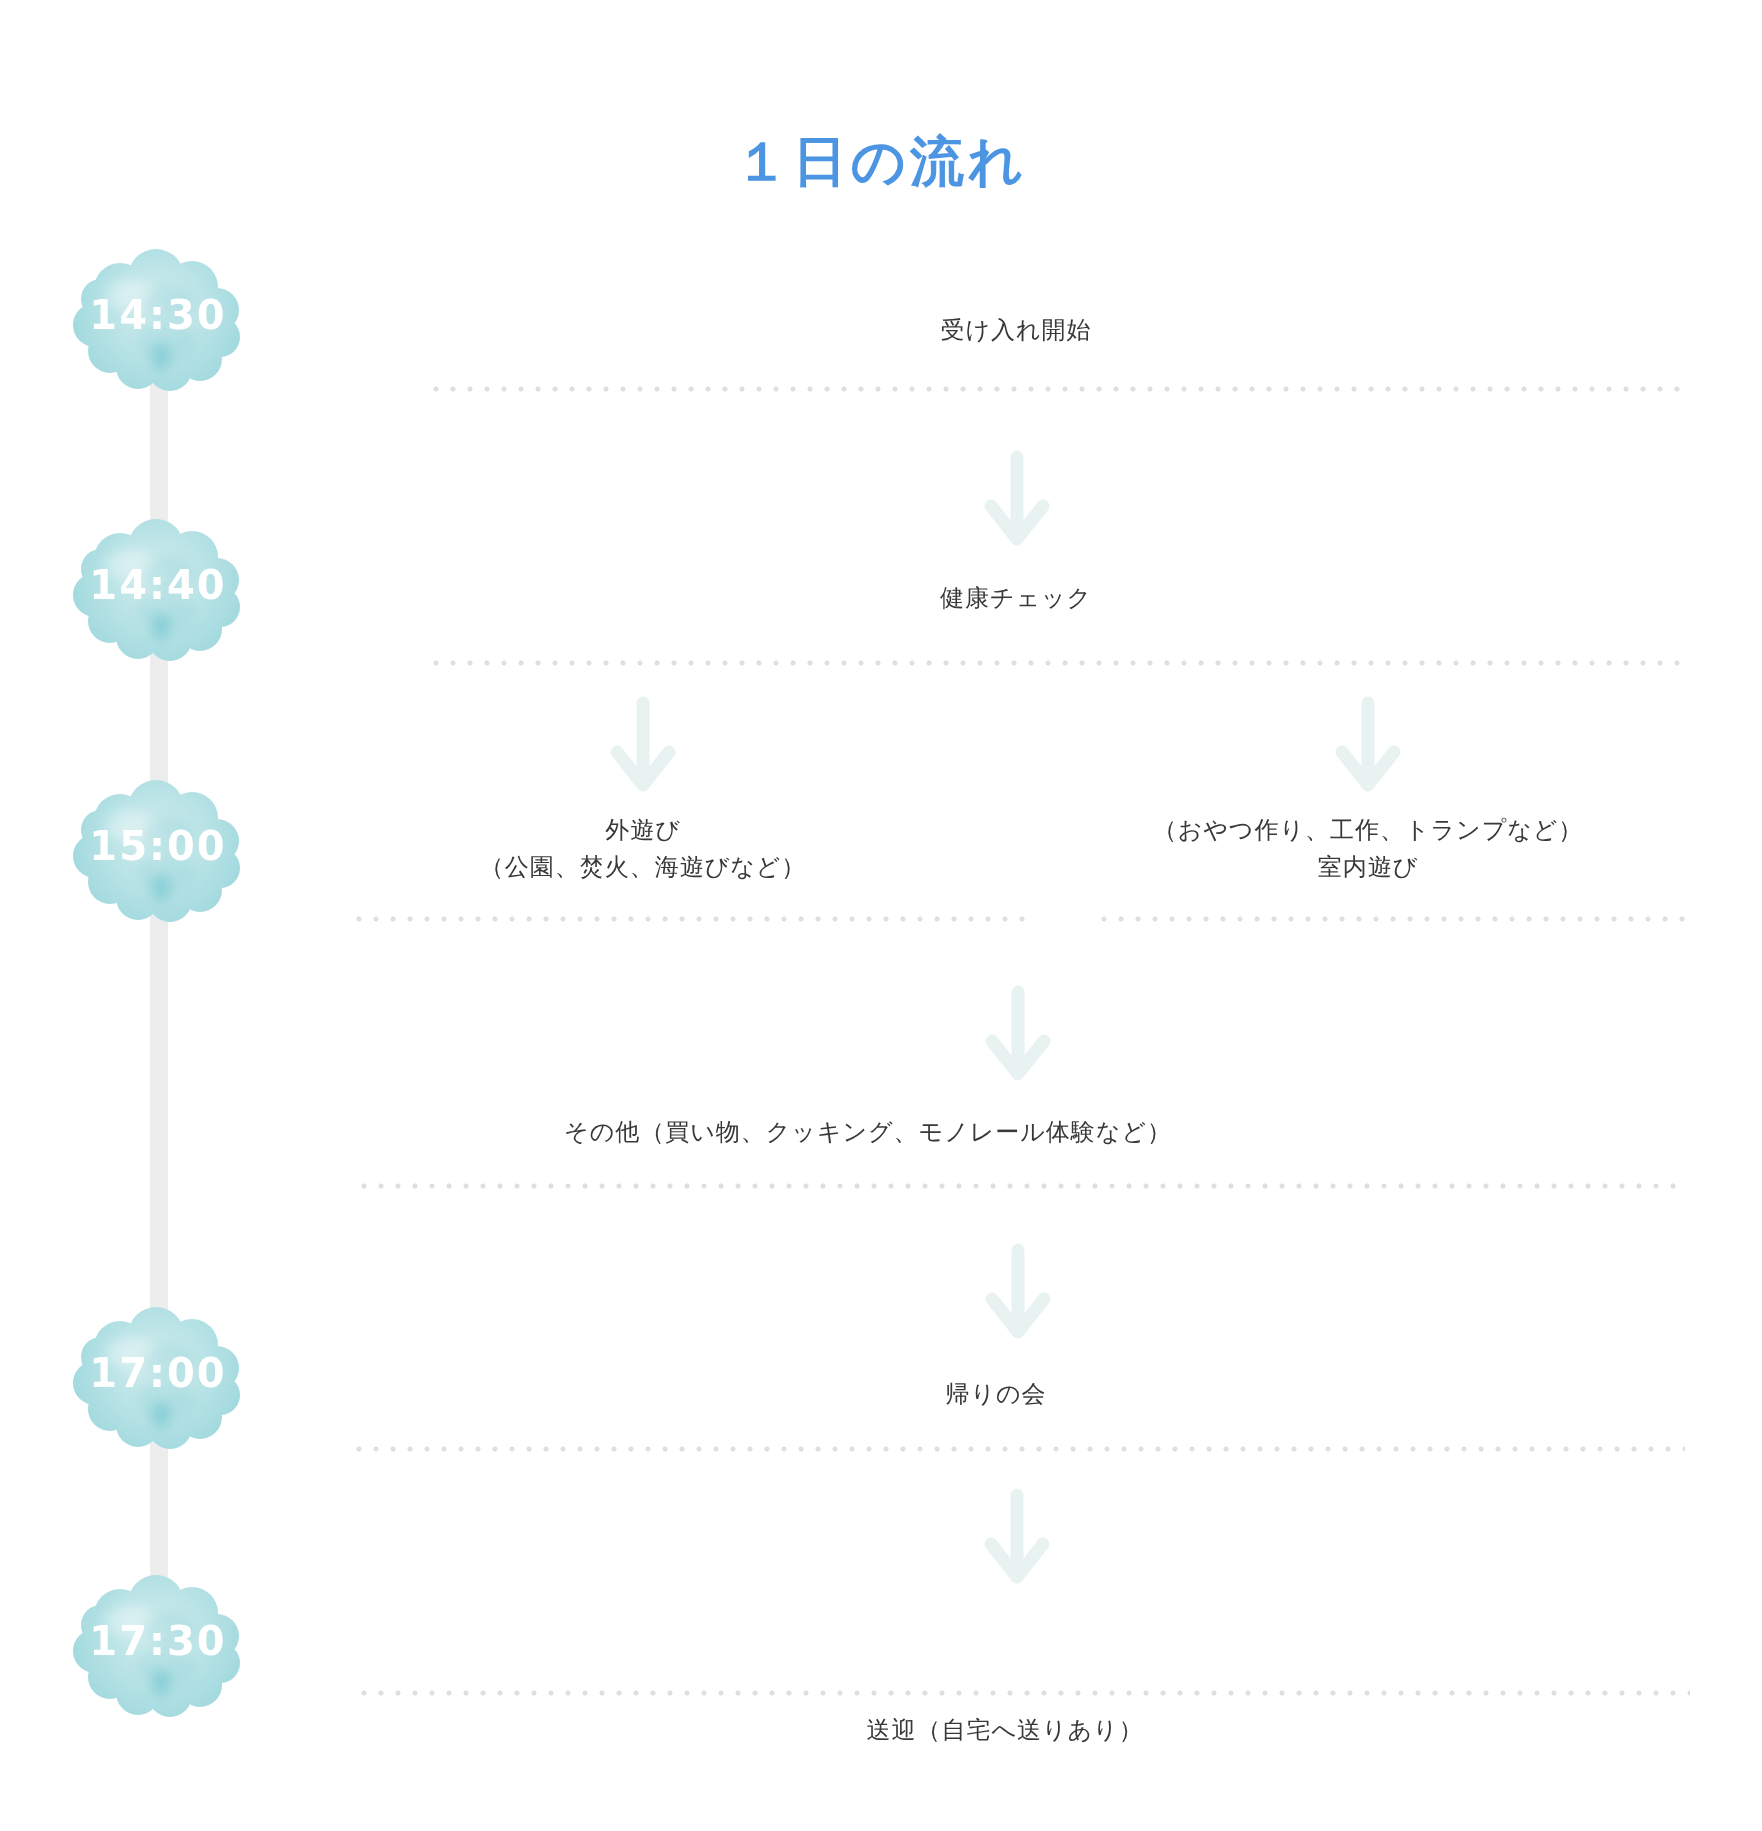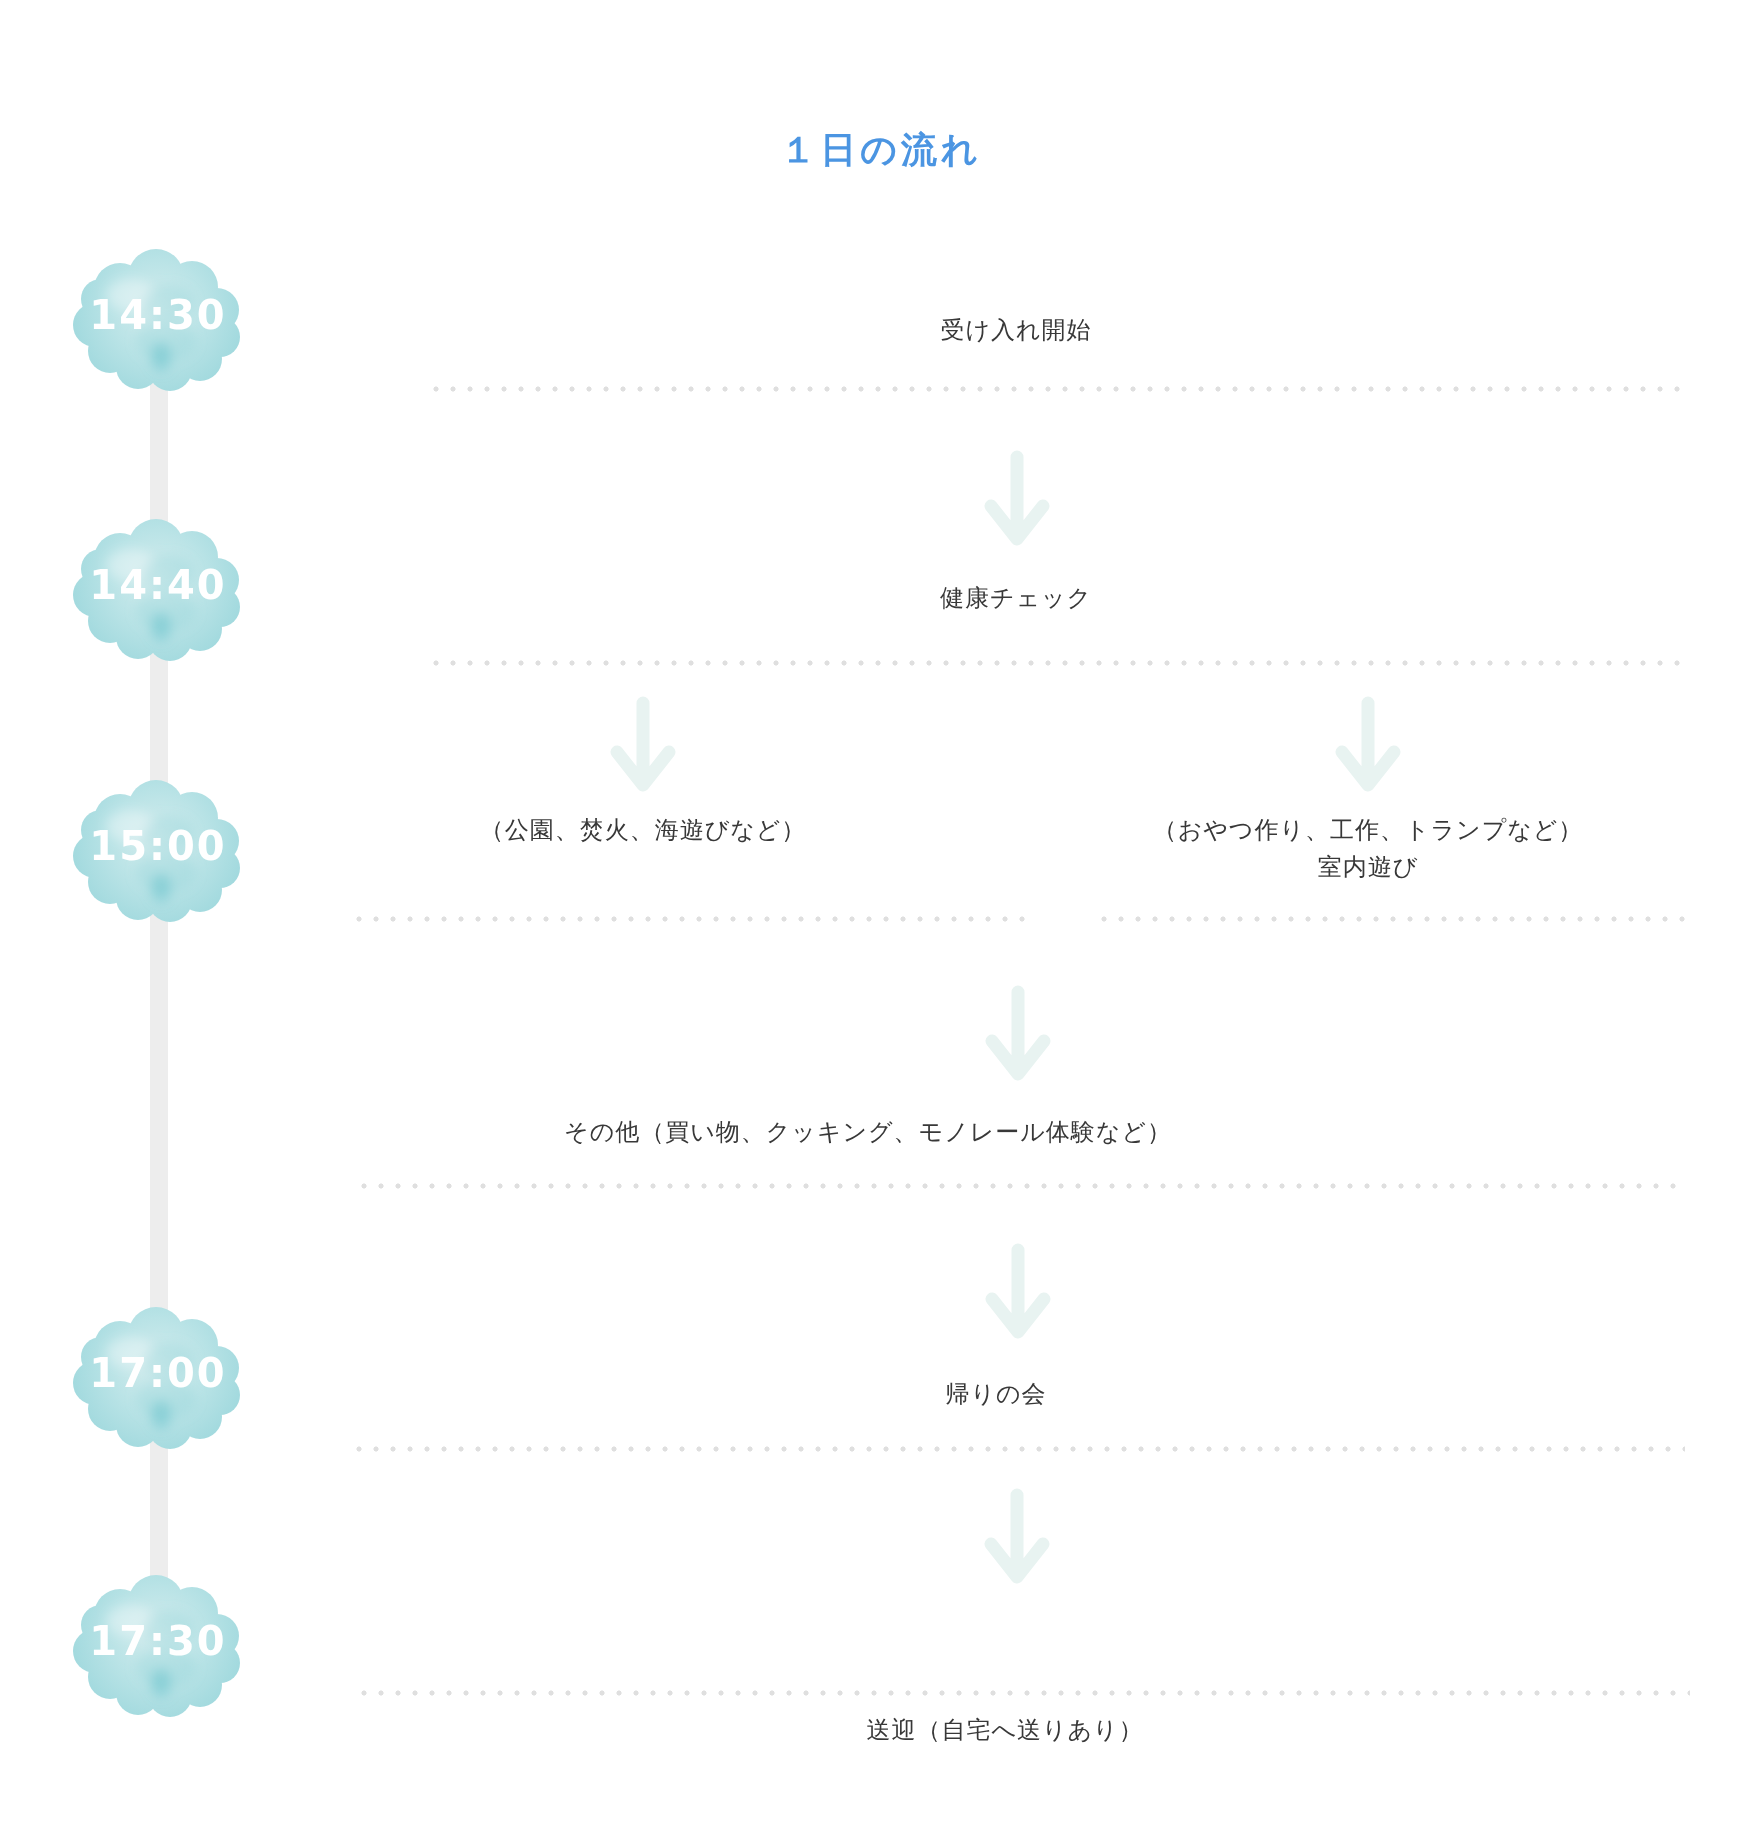--- a/index.html
+++ b/index.html
@@ -7,21 +7,21 @@
     position:relative;
     width:1762px;height:1831px;
     background:#ffffff;
     font-family:"DejaVu Sans","Liberation Sans",sans-serif;
     overflow:hidden;
   }
   .page-title{
     position:absolute;
     left:881px;top:126px;
     transform:translateX(-50%);
-    font-size:36px;
+    font-size:54px;
     font-weight:700;
     letter-spacing:4px;
     color:#4b95e2;
     white-space:nowrap;
   }
   .rail{
     position:absolute;
     left:150px;top:318px;
     width:18px;height:1310px;
     background:#ededed;
@@ -161,20 +161,21 @@
         <path d="M35 7 L35 76 M9 56 L35 89 L61 56"></path>
       </svg>
   </div>
   <div class="arrow" style="left:1333px;top:696px">
     <svg viewBox="0 0 70 100" width="70" height="100">
         <path d="M35 7 L35 76 M9 56 L35 89 L61 56"></path>
       </svg>
   </div>
 
   <div class="flow-label" style="left:643px;top:812px">
+    <div>外遊び</div>
     <div>（公園、焚火、海遊びなど）</div>
   </div>
 
   <div class="flow-label" style="left:1368px;top:812px">
     <div>（おやつ作り、工作、トランプなど）</div>
     <div>室内遊び</div>
   </div>
   <div class="dots" style="left:355px;top:915px;width:675px"></div>
   <div class="dots" style="left:1100px;top:915px;width:588px"></div>
 

